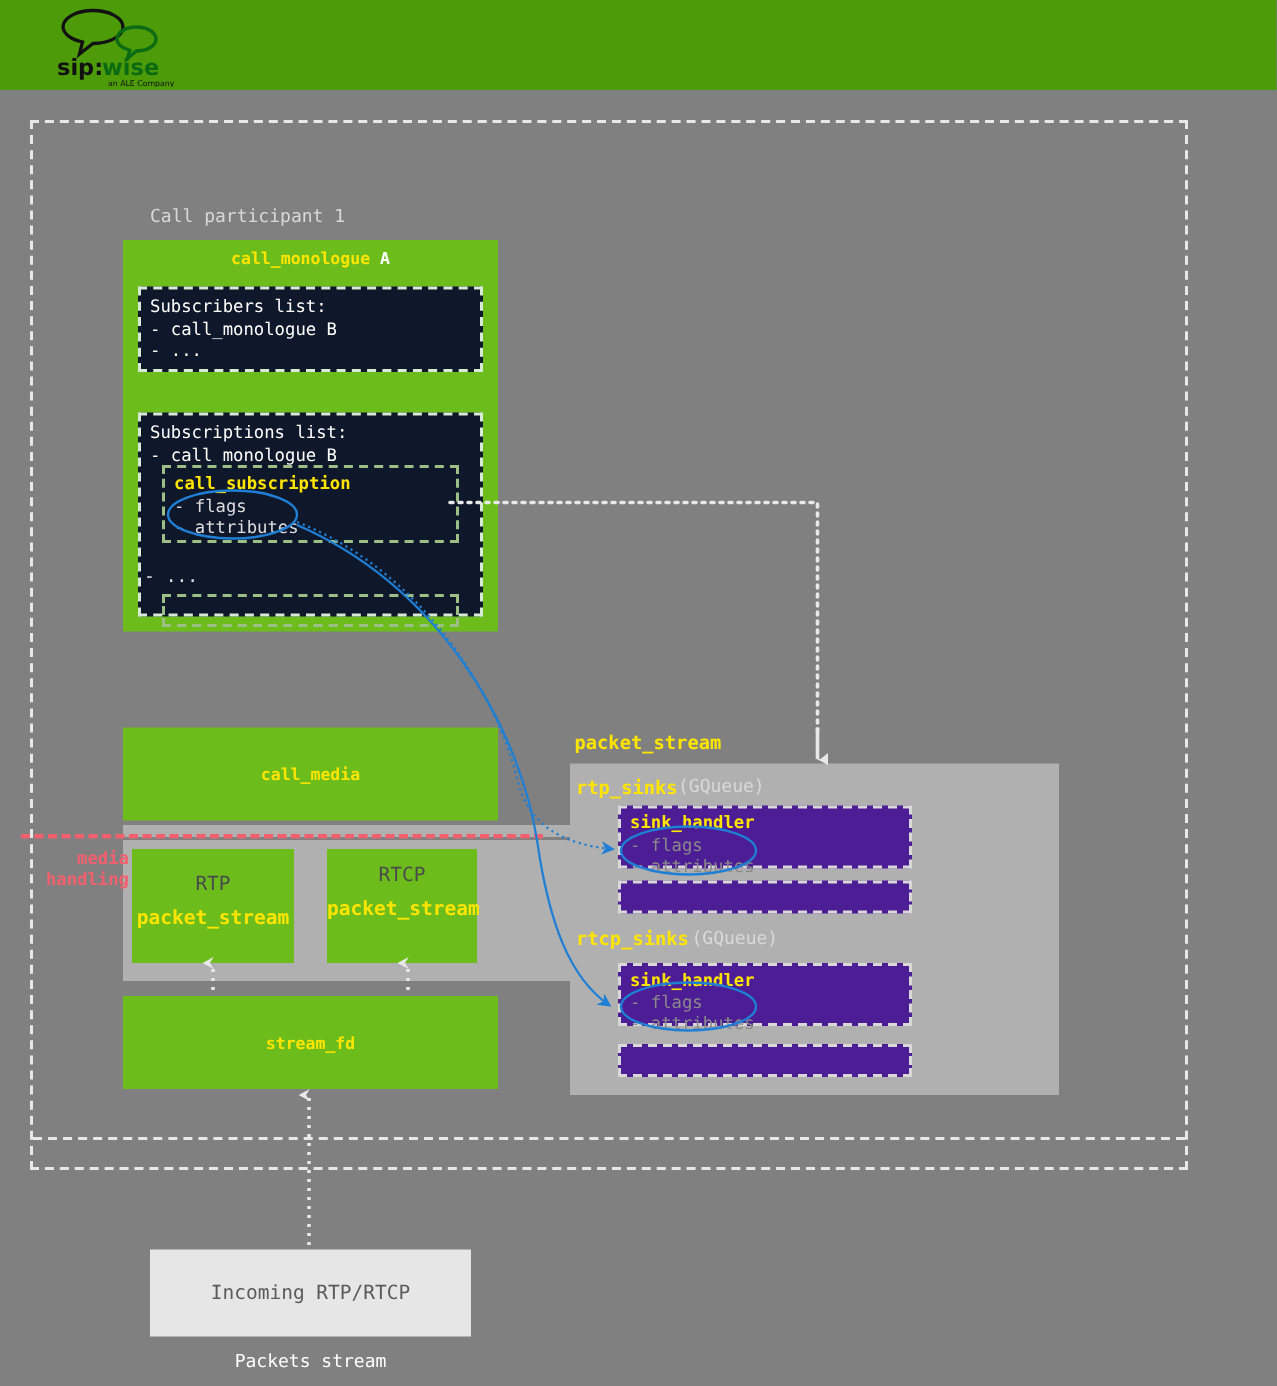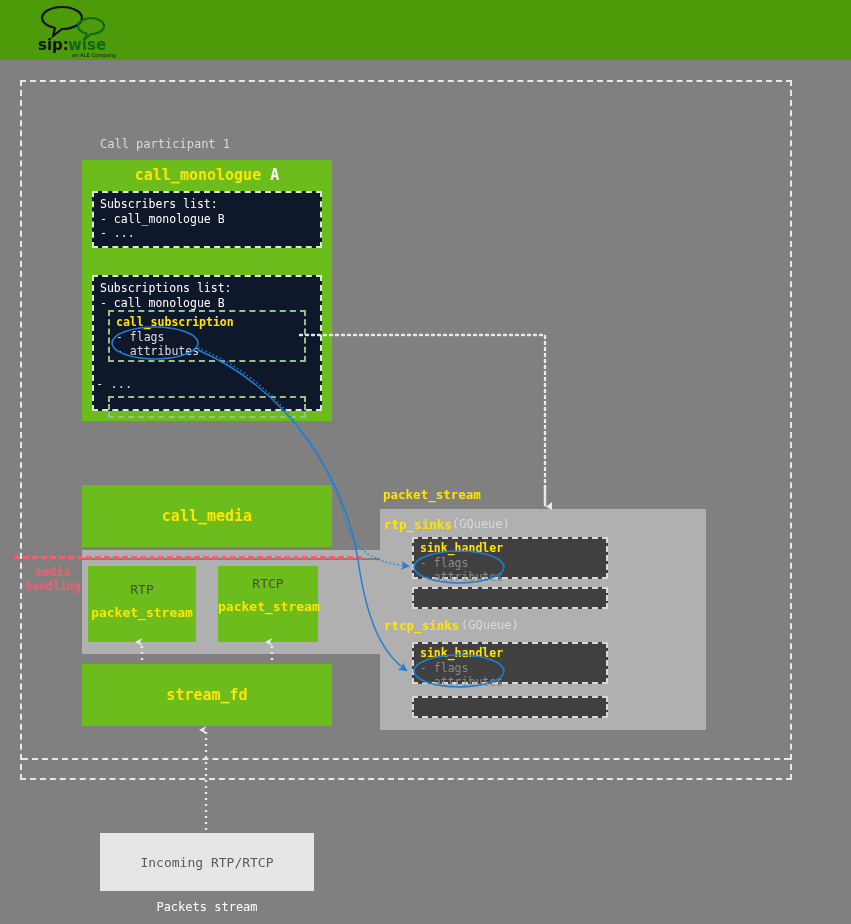--- a/index.html
+++ b/index.html
@@ -42,21 +42,21 @@
 
   .lbl{
     position:absolute;color:#d9d9d9;font-size:12px;white-space:nowrap;
   }
 
   
   .green-box{
     position:absolute;background:#6cbd1c;box-sizing:border-box;
   }
   .green-title{
-    color:#ffe500;font-weight:bold;font-size:15px;text-align:center;
+    color:#ffe500;font-weight:bold;font-size:11px;text-align:center;
     white-space:nowrap;
   }
   .green-title .plain{color:#ffffff;font-weight:bold;}
 
   
   .inner-panel{
     position:absolute;background:#0f172a;
     border:2px dashed #d6ead6;box-sizing:border-box;
     color:#ffffff;font-size:11.5px;line-height:14.5px;
     padding:4px 6px;
@@ -65,40 +65,40 @@
     position:absolute;border:2px dashed #9cbf85;box-sizing:border-box;
     color:#dddddd;font-size:11.5px;line-height:14.5px;padding:3px 6px;
   }
   .sub-yellow{color:#ffe500;font-weight:bold;}
 
   
   .grey-panel{
     position:absolute;background:#b0b0b0;box-sizing:border-box;
   }
   .grey-slot{
-    position:absolute;background:#404040;border:2px dashed #d8d8d8;
+    position:absolute;background:#4c1d95;border:2px dashed #d8d8d8;
     box-sizing:border-box;color:#8a8a8a;font-size:11.5px;line-height:14.5px;
     padding:2px 6px;
   }
   .yellow-lbl{
     position:absolute;color:#ffe500;font-weight:bold;font-size:12.5px;
     white-space:nowrap;
   }
   .grey-lbl{
     position:absolute;color:#d9d9d9;font-size:12px;white-space:nowrap;
   }
 
   
   .bar{position:absolute;background:#b0b0b0;}
 
   
   #media-handling{
     position:absolute;left:20px;top:505px;width:66px;
     color:#f2606e;font-weight:bold;font-size:11.5px;line-height:14px;
-    text-align:center;white-space:pre-line;
+    text-align:right;white-space:pre-line;
   }
   #media-dash{
     position:absolute;left:14px;top:496px;width:348px;height:0;
     border-top:3px dashed #f2606e;
   }
 
   
   #bottom-divider{
     position:absolute;left:22px;top:698px;width:768px;height:0;
     border-top:2px dashed #e8e8e8;

